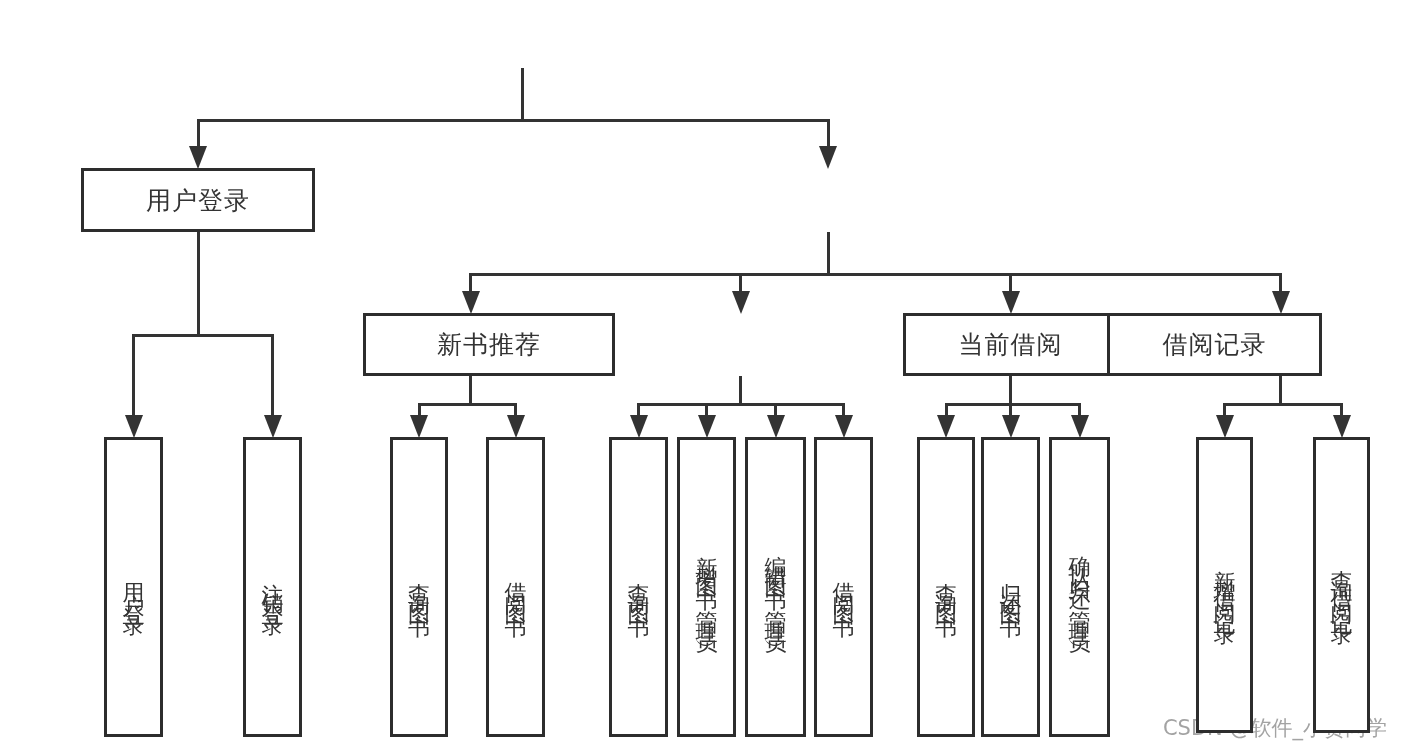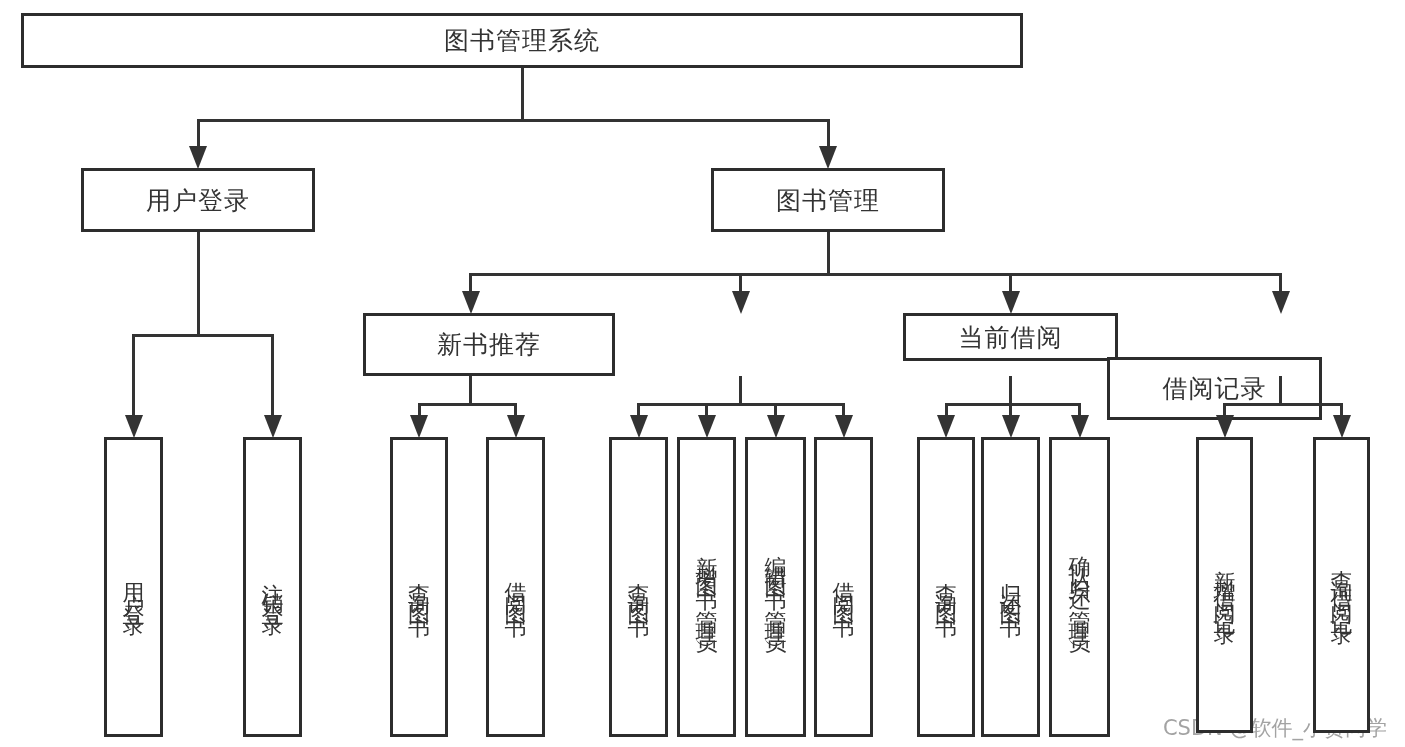--- a/index.html
+++ b/index.html
@@ -14,36 +14,30 @@
   .arrowhead{position:absolute;width:0;height:0;
              border-left:9px solid transparent;border-right:9px solid transparent;
              border-top:23px solid #333333;}
   .watermark{position:absolute;color:#a3a3a3;font-size:21px;white-space:nowrap;}
 </style>
 </head>
 <body>
 
 <div id="canvas" style="width: 1405px; height: 747px;">
   <div class="watermark" style="right: 18px; top: 714px; color: rgb(163, 163, 163);">CSDN @软件_小贺同学</div>
-<div class="node" style="left: 21px; top: 13px; width: 1002px; height: 55px;">
-      <span class="lbl-h">图书管理系统</span>
-    </div>
     <div class="node" style="left: 81px; top: 168px; width: 234px; height: 64px;">
       <span class="lbl-h">用户登录</span>
-    </div>
-    <div class="node" style="left: 711px; top: 168px; width: 234px; height: 64px;">
-      <span class="lbl-h">图书管理</span>
     </div>
     <div class="node" style="left: 363px; top: 313px; width: 252px; height: 63px;">
       <span class="lbl-h">新书推荐</span>
     </div>
-    <div class="node" style="left: 903px; top: 313px; width: 215px; height: 48px;">
+    <div class="node" style="left: 903px; top: 313px; width: 215px; height: 63px;">
       <span class="lbl-h">当前借阅</span>
     </div>
-    <div class="node" style="left: 1107px; top: 313px; width: 215px; height: 63px; margin-top: 44px;">
+    <div class="node" style="left: 1107px; top: 313px; width: 215px; height: 63px;">
       <span class="lbl-h">借阅记录</span>
     </div>
     <div class="node" style="left: 104px; top: 437px; width: 59px; height: 300px;">
       <span class="lbl-v">用户登录</span>
     </div>
     <div class="node" style="left: 243px; top: 437px; width: 59px; height: 300px;">
       <span class="lbl-v">注销登录</span>
     </div>
     <div class="node" style="left: 390px; top: 437px; width: 58px; height: 300px;">
       <span class="lbl-v">查询图书</span>

